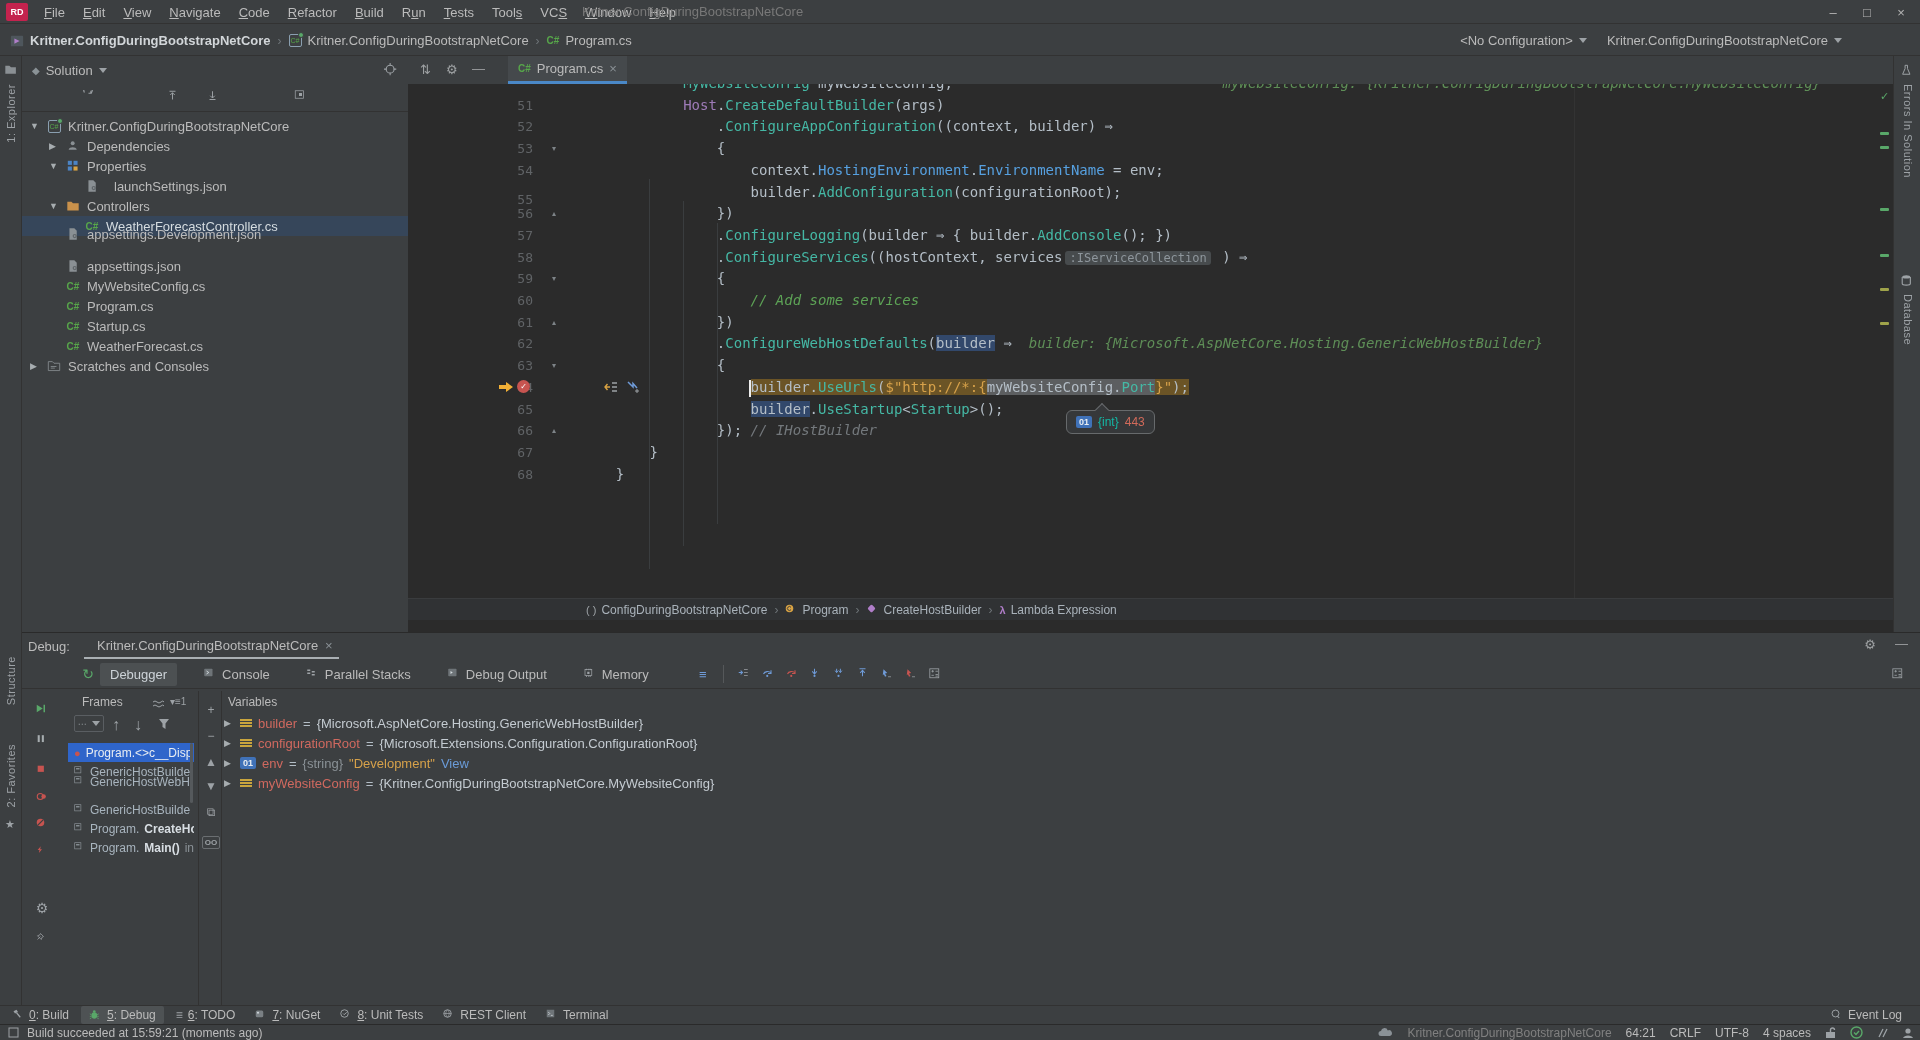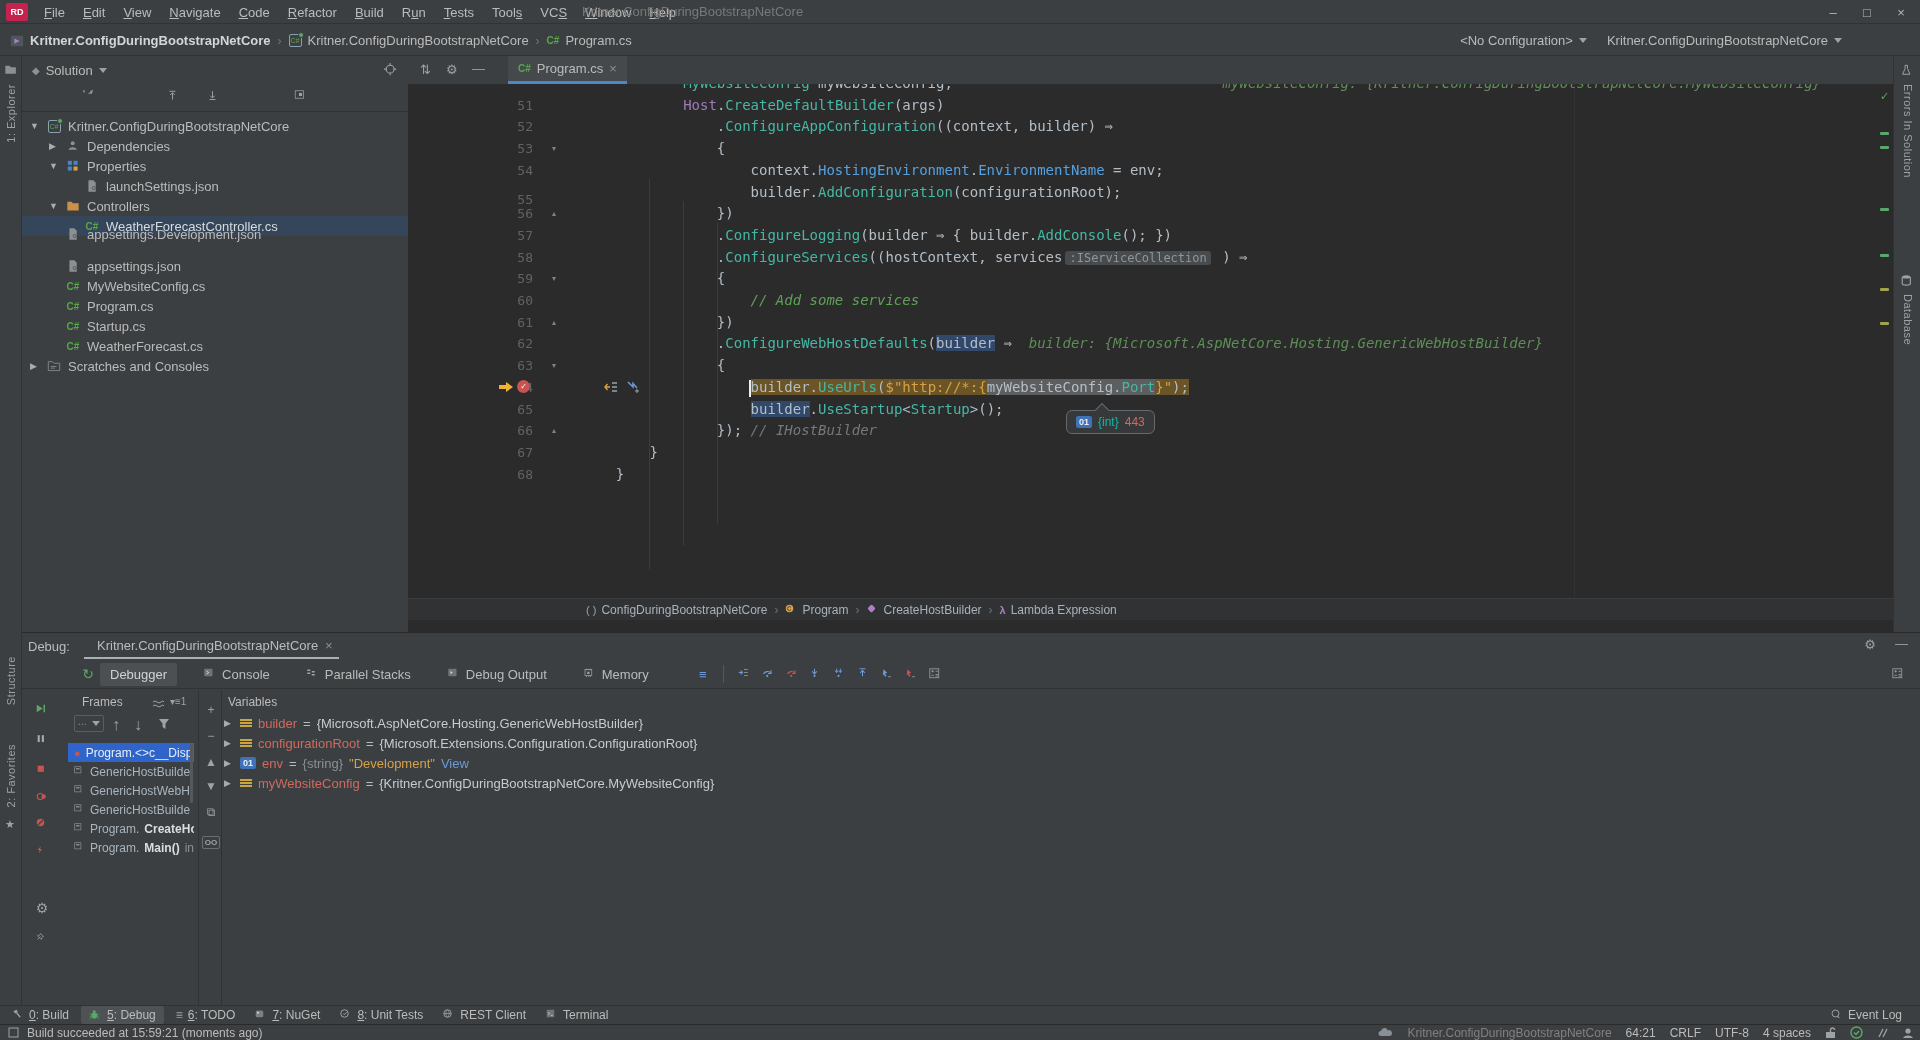--- a/index.html
+++ b/index.html
@@ -277,21 +277,21 @@
           <span class="tlabel" style="left: 65px;">Properties</span>
         </div>
         <div class="trow" style="top: 60px;">
           <span class="ticon" style="left: 62px;">
             <svg width="13" height="14" viewBox="0 0 16 16">
               <path d="M3 1h6l3 3v11H3z" fill="#8A9094"></path>
               <circle cx="9.5" cy="10.5" r="2.6" fill="#60666A"></circle>
               <circle cx="9.5" cy="10.5" r="1" fill="#9DA2A6"></circle>
             </svg>
           </span>
-          <span class="tlabel" style="left: 84px; text-align: right;">launchSettings.json</span>
+          <span class="tlabel" style="left: 92px; text-align: right;">launchSettings.json</span>
         </div>
         <div class="trow" style="top: 80px;">
           <span class="tarrow" style="left: 27px;">▼</span>
           <span class="ticon" style="left: 43px;">
             <svg width="14" height="13" viewBox="0 0 16 16">
               <path d="M1 2h5l2 2h7v9H1z" fill="#C9914B"></path>
             </svg>
           </span>
           <span class="tlabel" style="left: 65px;">Controllers</span>
         </div>
@@ -679,21 +679,21 @@
           </div>
           <div class="frow" style="top: 71px;">
             <span class="ic ">
               <svg width="11" height="11" viewBox="0 0 16 16">
                 <rect x="1" y="1" width="9" height="9" fill="none" stroke="#8A9196"></rect>
                 <rect x="3" y="3" width="5" height="2" fill="#8A9196"></rect>
               </svg>
             </span>
             <span>GenericHostBuilde</span>
           </div>
-          <div class="frow" style="top: 90px;">
+          <div class="frow" style="top: 81px;">
             <span class="ic ">
               <svg width="11" height="11" viewBox="0 0 16 16">
                 <rect x="1" y="1" width="9" height="9" fill="none" stroke="#8A9196"></rect>
                 <rect x="3" y="3" width="5" height="2" fill="#8A9196"></rect>
               </svg>
             </span>
             <span>GenericHostWebH</span>
           </div>
           <div class="frow" style="top: 109px;">
             <span class="ic ">

